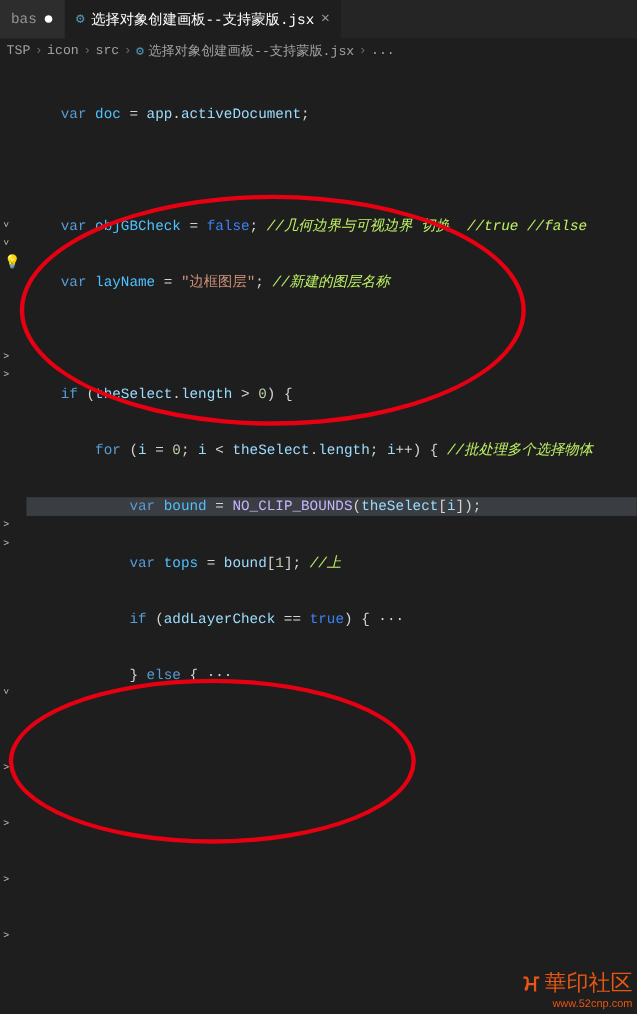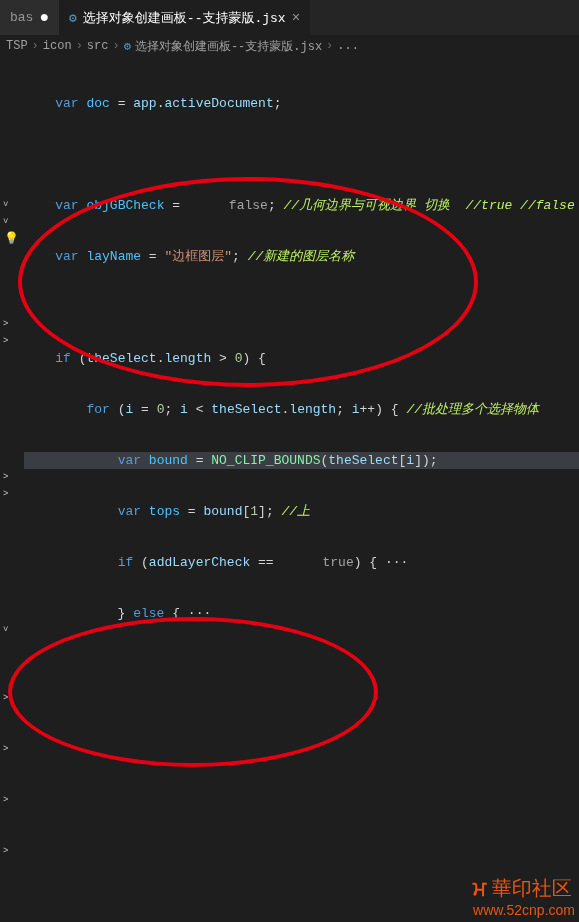--- a/index.html
+++ b/index.html
@@ -62,27 +62,27 @@
   }
   .code {
     padding: 4px 0 0 24px;
     line-height: 17px;
     white-space: pre;
   }
   .line { height: 17px; }
   .line.hl { background: #3a3d41; }
   .gutmark { position:absolute; left:3px; font-size:9px; color:#c5c5c5; }
   .kw { color: #569cd6; }
-  .fn { color: #86efac; }
+  .fn { color: #c4b5fd; }
   .str { color: #ce9178; }
   .num { color: #b5cea8; }
   .cm { color: #bef264; font-style: italic; }
   .const { color: #4fc1ff; }
   .prop { color: #9cdcfe; }
-  .bool { color: #a3a3a3; margin-left: 41px; }
+  .bool { color: #3b82f6; }
   .pun { color: #d4d4d4; }
   .under { text-decoration: underline; }
   .warn { border-bottom: 1px dotted #cca700; }
   .bulb {
     position: absolute;
     left: 4px;
     color: #ffcc00;
     font-size: 12px;
   }
   .annotation-layer { position:absolute; inset:0; pointer-events:none; }
@@ -94,21 +94,21 @@
   .watermark {
     position:absolute;
     right:4px;
     bottom:4px;
     color:#e95513;
     font-family: sans-serif;
     font-size: 20px;
     pointer-events:none;
   }
   .watermark .logo { color:#e95513; font-weight:bold; }
-  .watermark .url { font-size:14px; color:#e95513; display:block; text-align:right; }
+  .watermark .url { font-size:10px; color:#e95513; display:block; text-align:right; }
 </style>
 </head>
 <body>
 
 <div class="tab-bar">
   <div class="tab">
     <span>bas</span>
     <span class="tab-dot">●</span>
   </div>
   <div class="tab active">

